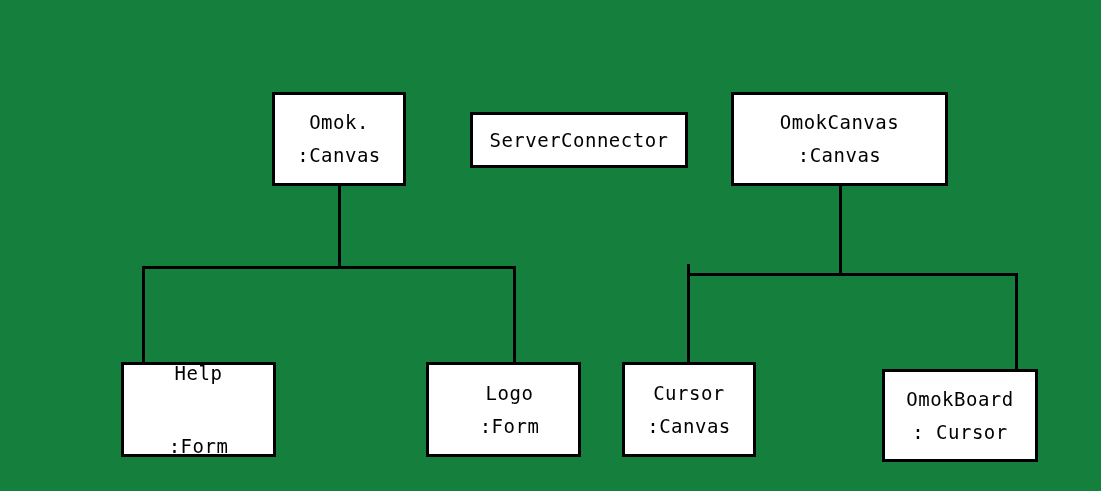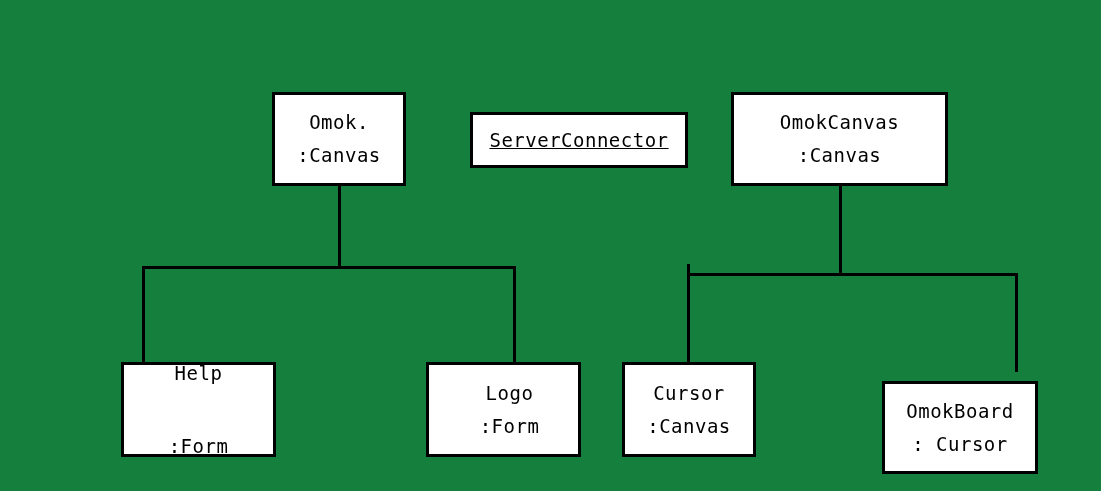--- a/index.html
+++ b/index.html
@@ -32,21 +32,20 @@
     font-size: 19px;
     line-height: 1.0;
     letter-spacing: 0.5px;
     white-space: pre;
   }
   .node-line.name-line {
     margin-bottom: 14px;
   }
   .node-box.single .node-line.name-line {
     margin-bottom: 0;
-    text-decoration: underline;
   }
   .edge {
     position: absolute;
     background: #000000;
     z-index: 1;
   }
   .edge-v { width: 3px; }
   .edge-h { height: 3px; }
 </style>
 </head>
@@ -82,18 +81,18 @@
         <span class="node-line type-line">:Form</span>
       </div>
       <div class="node-box" style="left: 426px; top: 362px; width: 155px; height: 95px; padding-left: 12px;">
         <span class="node-line name-line">Logo</span>
         <span class="node-line type-line">:Form</span>
       </div>
       <div class="node-box" style="left: 622px; top: 362px; width: 134px; height: 95px; text-align: center;">
         <span class="node-line name-line">Cursor</span>
         <span class="node-line type-line">:Canvas</span>
       </div>
-      <div class="node-box" style="left: 882px; top: 369px; width: 156px; height: 93px; margin-top: 12px;">
+      <div class="node-box" style="left: 882px; top: 369px; width: 156px; height: 93px;">
         <span class="node-line name-line">OmokBoard</span>
         <span class="node-line type-line">: Cursor</span>
       </div>
     </div>
 </div>
 
 </body></html>

